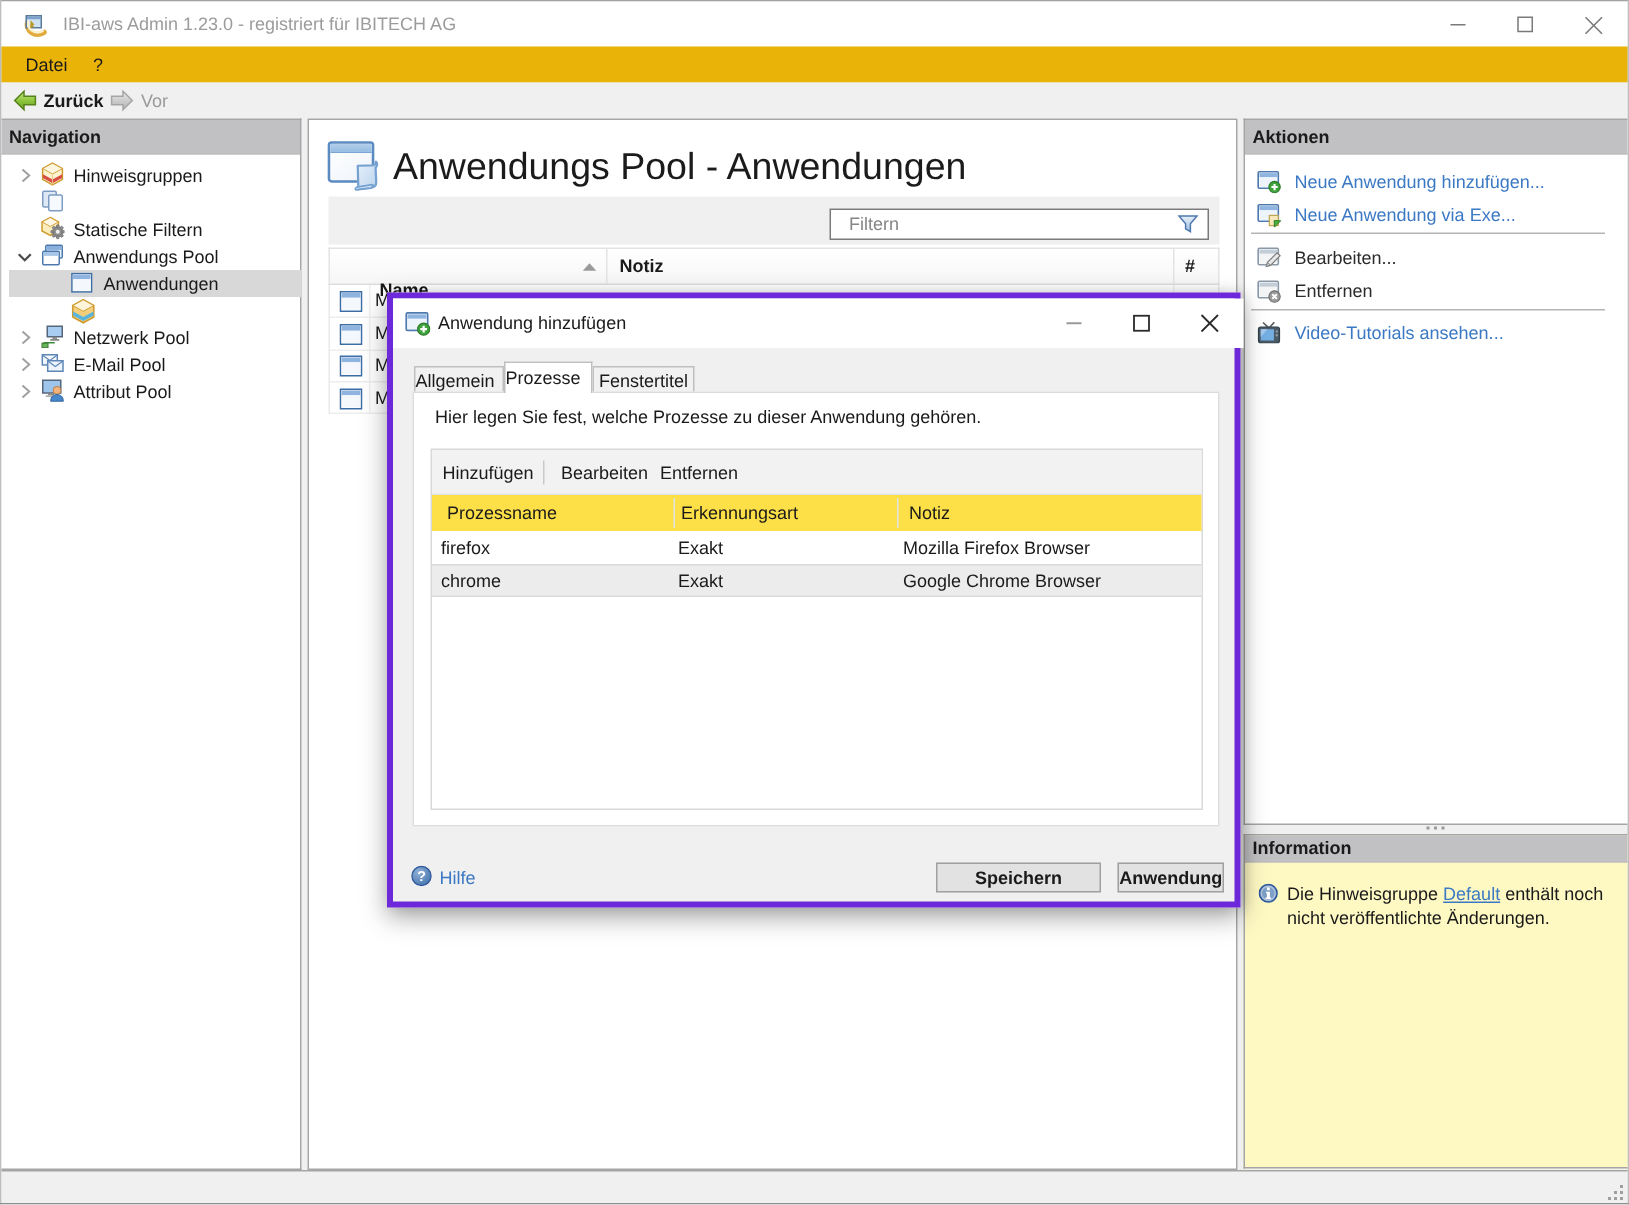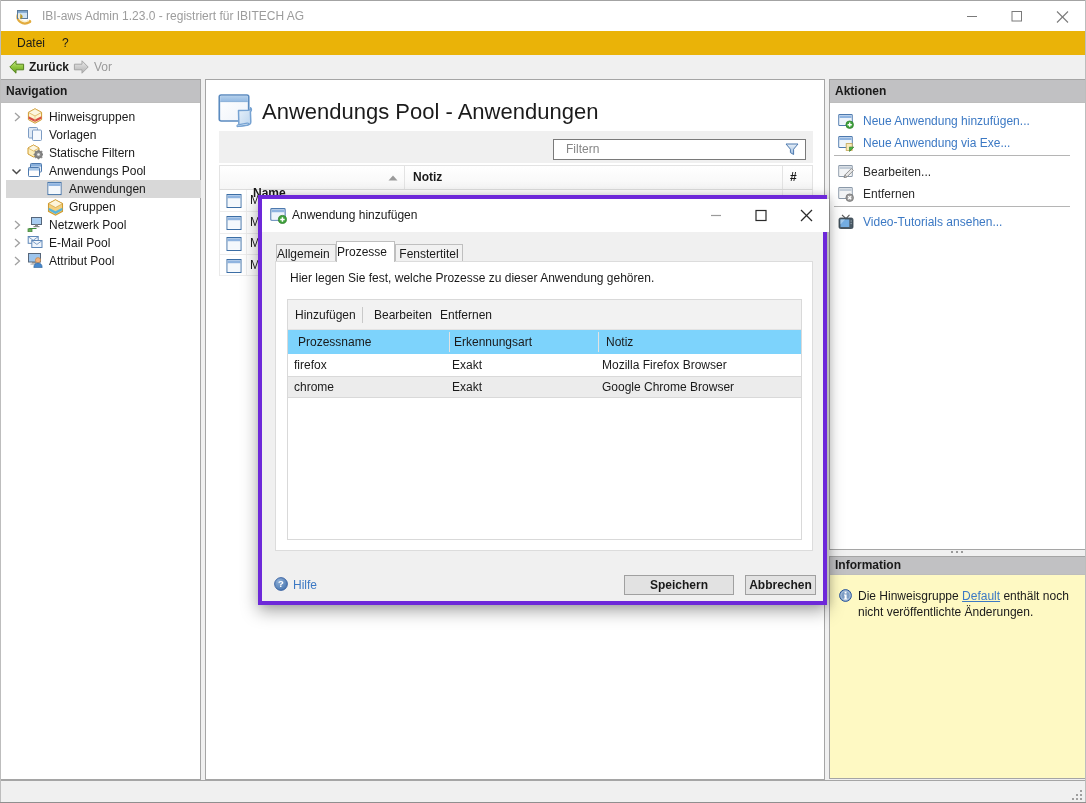--- a/index.html
+++ b/index.html
@@ -67,34 +67,28 @@
 </div>
 
 <div class="abs" style="left:1px;top:79px;width:200px;height:701px;background:#fff;border:1px solid #a5a5a5;border-left:none">
   <div class="hdrbar">Navigation</div>
 
   <div class="abs" style="left:5px;top:100px;width:195px;height:18px;background:#d8d8d8"></div>
 
   <div class="row18" style="top:28px">
       <span class="abs" style="left:48px">Hinweisgruppen</span>
     </div>
-  <div class="row18" style="top:46px">
-      <span class="abs" style="left:48px">Vorlagen</span>
-    </div>
   <div class="row18" style="top:64px">
       <span class="abs" style="left:48px">Statische Filtern</span>
     </div>
   <div class="row18" style="top:82px">
       <span class="abs" style="left:48px">Anwendungs Pool</span>
     </div>
   <div class="row18" style="top:100px">
       <span class="abs" style="left:68px">Anwendungen</span>
-    </div>
-  <div class="row18" style="top:118px">
-      <span class="abs" style="left:68px">Gruppen</span>
     </div>
   <div class="row18" style="top:136px">
       <span class="abs" style="left:48px">Netzwerk Pool</span>
     </div>
   <div class="row18" style="top:154px">
       <span class="abs" style="left:48px">E-Mail Pool</span>
     </div>
   <div class="row18" style="top:172px">
       <span class="abs" style="left:48px">Attribut Pool</span>
     </div>
@@ -208,21 +202,21 @@
           <stop offset="0" stop-color="#e8f1fa"></stop>
           <stop offset="1" stop-color="#bad4ee"></stop>
         </linearGradient>
     </defs>
     <rect x="2.3" y="2.0" width="29.4" height="26" rx="1.8" fill="url(#hb)" stroke="#5b8bc0" stroke-width="1.7"></rect>
     <rect x="3.2" y="3" width="27.6" height="5.2" fill="url(#ht)"></rect>
     <line x1="3.2" y1="8.6" x2="30.8" y2="8.6" stroke="#7ba6d4" stroke-width="0.9"></line>
     <path d="M21.5 17.5 L31.2 17.2 C33 17.1 33.8 16 33.6 14.8 C34.6 15.6 34.8 17.8 33.4 18.6 L33.8 28.6 C33.9 30.6 32.3 31.9 30.2 32.2 L21.9 33.3 Z" fill="url(#hp)" stroke="#76a2d2" stroke-width="1.5" stroke-linejoin="round"></path>
     <path d="M21.9 33.3 C19.8 34.3 19.3 32.6 20.9 31.8 L30.2 30.2 C32 29.9 32.5 31.4 30.2 32.2 Z" fill="#dceaf6" stroke="#76a2d2" stroke-width="1.2"></path>
   </svg>
-  <div class="abs" style="left:56px;top:21px;font-size:22px;line-height:21px;color:#1b1b1b">Anwendungs Pool - Anwendungen</div>
+  <div class="abs" style="left:56px;top:21px;font-size:25px;line-height:21px;color:#1b1b1b">Anwendungs Pool - Anwendungen</div>
 
   <div class="abs" style="left:13px;top:51px;width:594px;height:32px;background:#f0f0f0"></div>
   <div class="abs" style="left:347px;top:59px;width:253px;height:21px;background:#fff;border:1px solid #7a7a7a">
     <div class="abs" style="left:12px;top:0;height:19px;line-height:19px;color:#868686">Filtern</div>
     <svg class="abs" style="right:6px;top:3px" width="14" height="13" viewBox="0 0 14 13">
       <defs>
           <linearGradient id="fg" x1="0" y1="0" x2="0" y2="1">
             <stop offset="0" stop-color="#e8f0f8"></stop>
             <stop offset="1" stop-color="#9cbce0"></stop>
           </linearGradient>
@@ -383,21 +377,21 @@
     <div class="abs" style="left:14px;top:8px;height:16px;line-height:16px">Hier legen Sie fest, welche Prozesse zu dieser Anwendung gehören.</div>
 
     <div class="abs" style="left:11px;top:37px;width:515px;height:241px;border:1px solid #d9d9d9">
       <div class="abs" style="left:0;top:0;width:513px;height:30px;background:#f2f2f2;border-bottom:1px solid #e3e3e3">
         <div class="abs" style="left:7px;top:0;height:30px;line-height:30px">Hinzufügen</div>
         <div class="abs" style="left:74px;top:7px;width:1px;height:16px;background:#c9c9c9"></div>
         <div class="abs" style="left:86px;top:0;height:30px;line-height:30px">Bearbeiten</div>
         <div class="abs" style="left:152px;top:0;height:30px;line-height:30px">Entfernen</div>
       </div>
 
-      <div class="abs" style="left:0;top:30px;width:513px;height:24px;background:#7dd3fc">
+      <div class="abs" style="left:0;top:30px;width:513px;height:24px;background:#fde047">
         <div class="abs" style="left:161px;top:2px;width:1px;height:20px;background:#e3e3e3"></div>
         <div class="abs" style="left:310px;top:2px;width:1px;height:20px;background:#e3e3e3"></div>
         <div class="abs" style="left:10px;top:0;height:24px;line-height:24px">Prozessname</div>
         <div class="abs" style="left:166px;top:0;height:24px;line-height:24px">Erkennungsart</div>
         <div class="abs" style="left:318px;top:0;height:24px;line-height:24px">Notiz</div>
       </div>
 
       <div class="abs" style="left:0;top:54px;width:513px;height:22px">
         <div class="abs" style="left:6px;top:0;height:22px;line-height:22px">firefox</div>
         <div class="abs" style="left:164px;top:0;height:22px;line-height:22px">Exakt</div>
@@ -416,14 +410,14 @@
         <radialGradient id="hg" cx="0.35" cy="0.3" r="0.9">
           <stop offset="0" stop-color="#8fb0d8"></stop>
           <stop offset="1" stop-color="#3c6ca8"></stop>
         </radialGradient>
       </defs>
     <circle cx="7" cy="7" r="6.4" fill="url(#hg)" stroke="#2b569b" stroke-width="0.8"></circle>
     <text x="7" y="10.4" text-anchor="middle" font-family="Liberation Sans" font-size="9.5" font-weight="bold" fill="#fff">?</text>
   </svg>
   <div class="abs lnk" style="left:31px;top:378px;height:16px;line-height:16px">Hilfe</div>
   <div class="abs" style="left:362px;top:376px;width:110px;height:20px;background:#e2e2e2;border:1px solid #a0a0a0;text-align:center;line-height:18px;font-weight:600">Speichern</div>
-  <div class="abs" style="left:483px;top:376px;width:71px;height:20px;background:#e2e2e2;border:1px solid #a0a0a0;text-align:center;line-height:18px;font-weight:600">Abbrechen</div>
+  <div class="abs" style="left:483px;top:376px;width:71px;height:20px;background:#e2e2e2;border:1px solid #a0a0a0;text-align:center;line-height:18px;font-weight:600">Anwendung</div>
 </div>
 
 </body></html>

